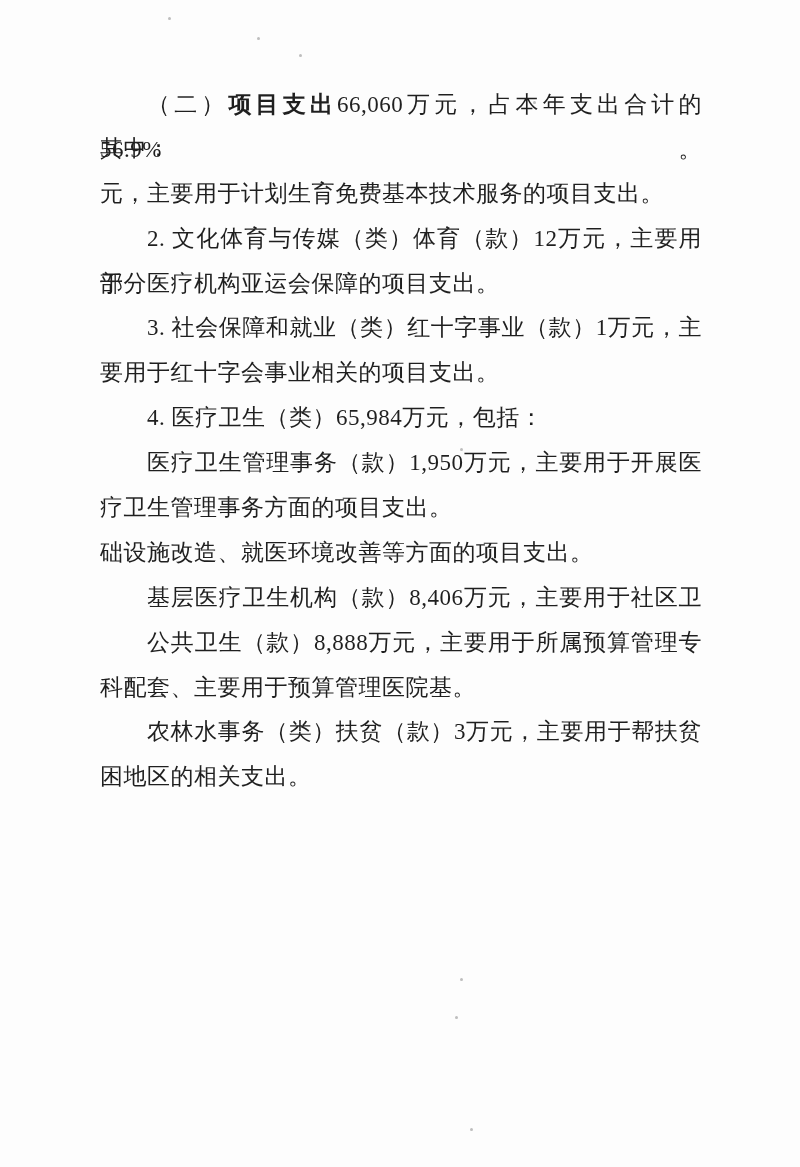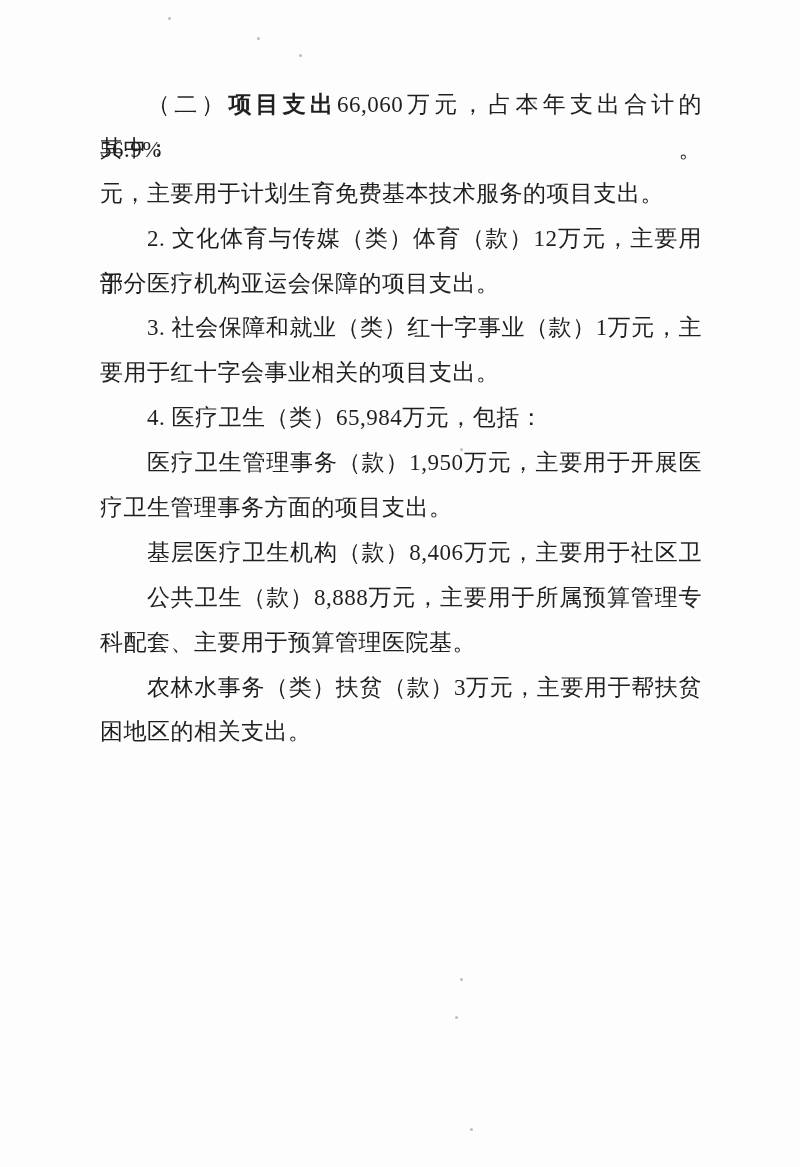--- a/index.html
+++ b/index.html
@@ -81,20 +81,21 @@
       <div class="line indent fill"><span>（二）</span><span class="bold">项目支出</span><span>66,060万元，占本年支出合计的56.9%。</span></div>
       <div class="line"><span>其中：</span></div>
       <div class="line"><span>元，主要用于计划生育免费基本技术服务的项目支出。</span></div>
       <div class="line indent fill"><span>2. 文化体育与传媒（类）体育（款）12万元，主要用于</span></div>
       <div class="line"><span>部分医疗机构亚运会保障的项目支出。</span></div>
       <div class="line indent fill"><span>3. 社会保障和就业（类）红十字事业（款）1万元，主</span></div>
       <div class="line"><span>要用于红十字会事业相关的项目支出。</span></div>
       <div class="line indent"><span>4. 医疗卫生（类）65,984万元，包括：</span></div>
       <div class="line indent fill"><span>医疗卫生管理事务（款）1,950万元，主要用于开展医</span></div>
       <div class="line"><span>疗卫生管理事务方面的项目支出。</span></div>
+      <div class="line"><span>础设施改造、就医环境改善等方面的项目支出。</span></div>
       <div class="line indent fill"><span>基层医疗卫生机构（款）8,406万元，主要用于社区卫</span></div>
       <div class="line indent fill"><span>公共卫生（款）8,888万元，主要用于所属预算管理专</span></div>
       <div class="line"><span>科配套、主要用于预算管理医院基。</span></div>
       <div class="line indent fill"><span>农林水事务（类）扶贫（款）3万元，主要用于帮扶贫</span></div>
       <div class="line"><span>困地区的相关支出。</span></div>
     </div>
 
   <div class="page-number">25</div>
 </div>
 

